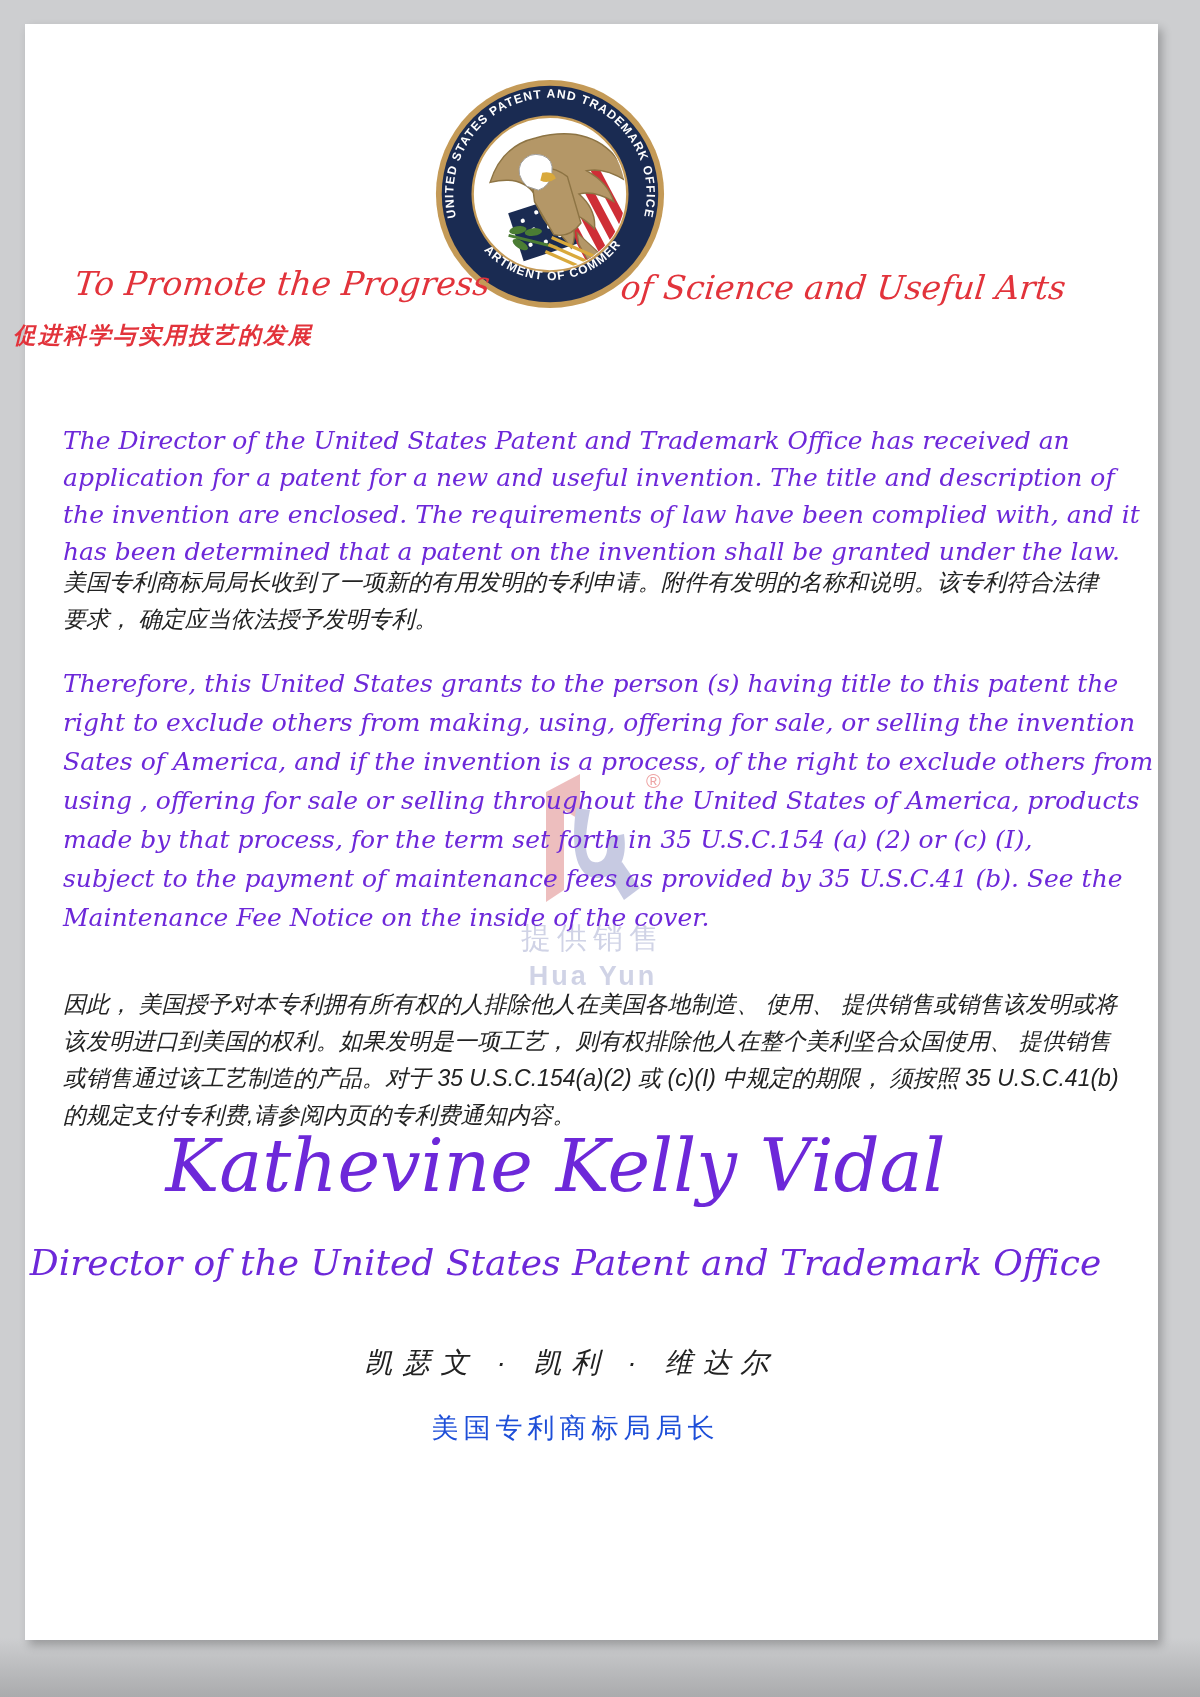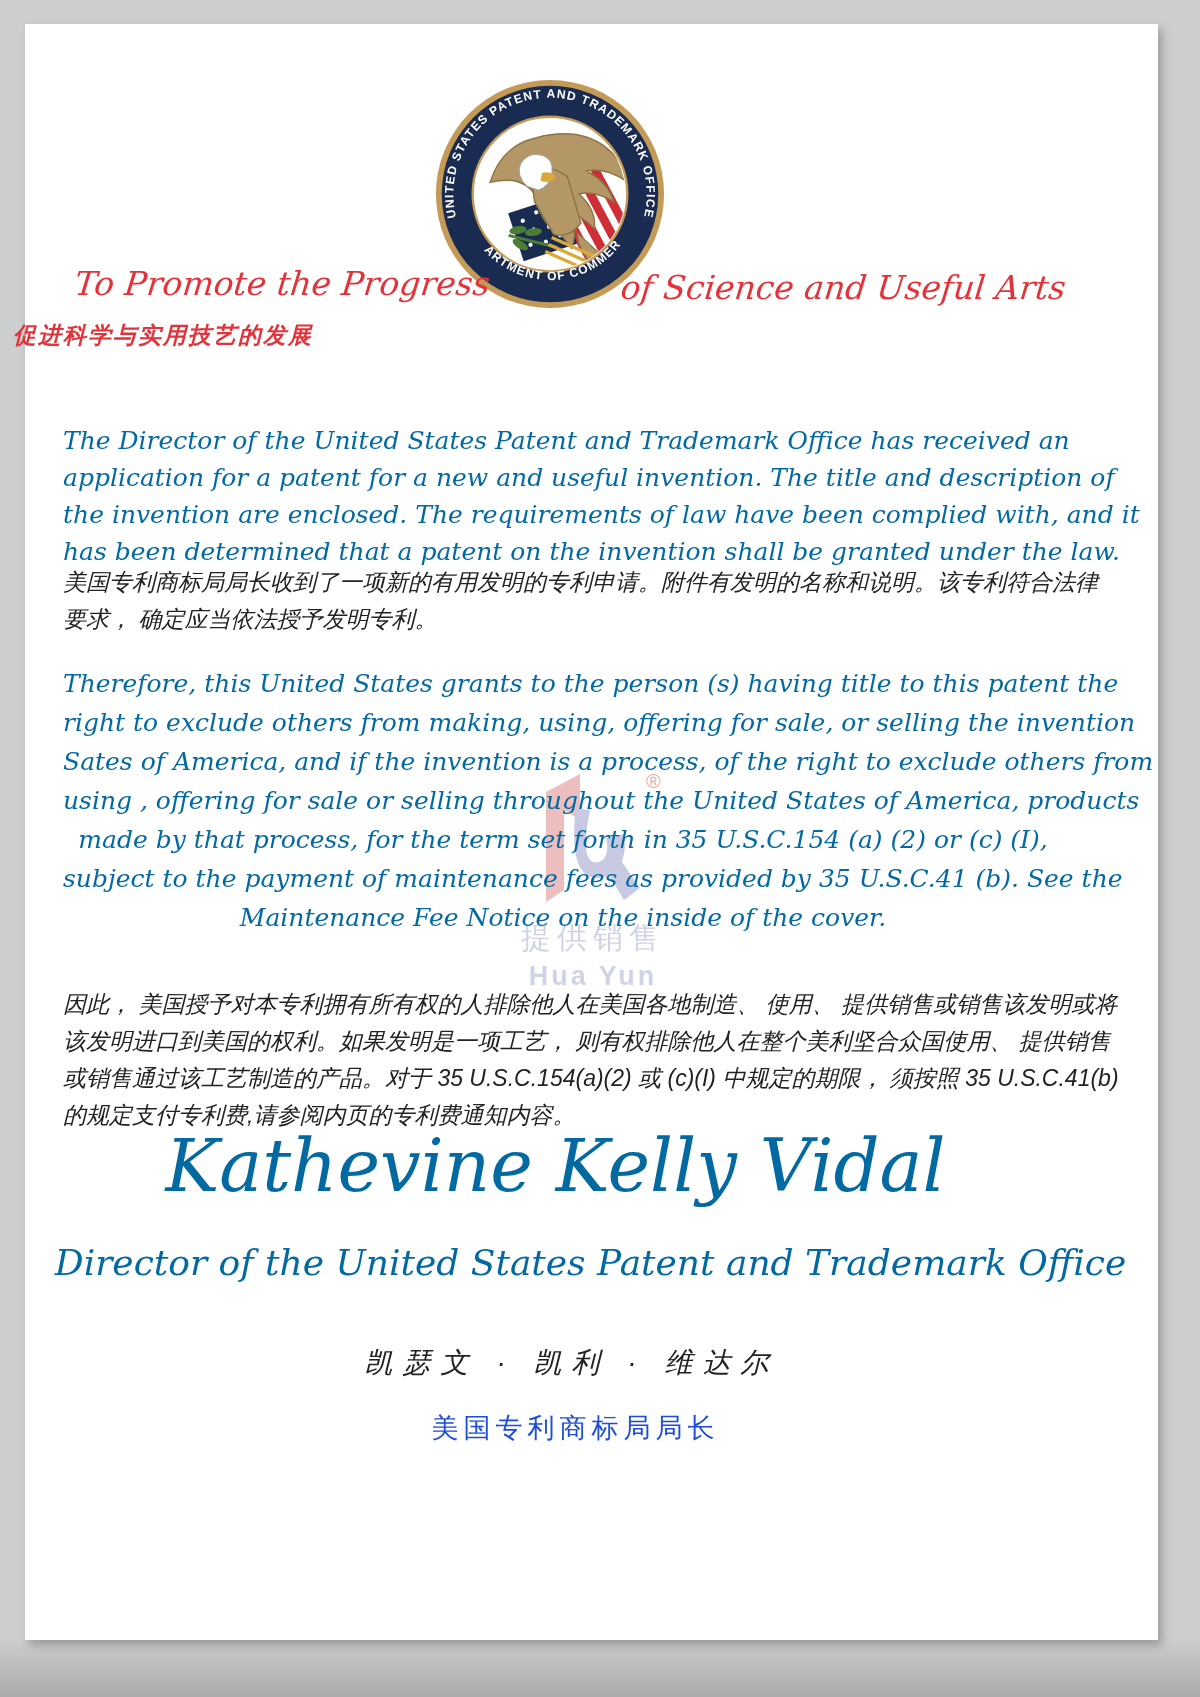--- a/index.html
+++ b/index.html
@@ -23,45 +23,45 @@
     font-size:33px;color:#e2333b;white-space:nowrap;
   }
   .motto-left{left:50px;top:240px;transform:skewX(-6deg);}
   .motto-right{right:92px;top:244px;transform:skewX(-6deg);}
   .motto-zh{
     left:0;top:296px;width:100%;
     font-style:italic;font-size:23px;font-weight:bold;color:#e2333b;
     letter-spacing:2px;transform:translateX(-12px);
   }
   
-  .script{font-family:"DejaVu Serif",serif;font-style:italic;color:#0369a1;}
+  .script{font-family:"DejaVu Serif",serif;font-style:italic;color:#6d28d9;}
   .en-par{left:38px;width:1000px;font-size:25px;}
   .en-par .ln{line-height:37px;white-space:nowrap;}
-  .p2 .ln{line-height:39px;text-align:center;}
+  .p2 .ln{line-height:39px;}
   .zh-par{left:38px;width:1060px;font-style:italic;color:#222;font-size:23px;}
   .zh-par .ln{line-height:37px;white-space:nowrap;}
   .grant-en{top:398px;}
   .grant-zh{top:540px;}
   .rights-en{top:640px;}
   .rights-zh{top:962px;}
   
   .watermark{
     left:468px;top:738px;width:200px;text-align:center;
     opacity:0.55;pointer-events:none;
   }
   .wm-zh{font-size:30px;letter-spacing:6px;color:#aab0d2;margin-top:2px;white-space:nowrap;}
   .wm-en{font-size:27px;font-weight:bold;letter-spacing:3px;color:#aab0d2;margin-top:2px;}
   
   .sig-name{
     left:0;top:1100px;width:100%;text-align:center;
     font-size:72px;transform:translateX(-36px);white-space:nowrap;
   }
   .sig-title{
     left:0;top:1218px;width:100%;text-align:center;
-    font-size:36px;transform:translateX(-26px);white-space:nowrap;margin-left:25px;
+    font-size:36px;transform:translateX(-26px);white-space:nowrap;
   }
   .sig-zh-name{
     left:0;top:1320px;width:100%;text-align:center;
     font-style:italic;font-size:28px;letter-spacing:10px;color:#222;
     transform:translateX(-20px);white-space:nowrap;
   }
   .sig-zh-title{
     left:0;top:1386px;width:100%;text-align:center;
     font-size:27px;letter-spacing:5px;color:#1d4ed8;
     transform:translateX(-16px);white-space:nowrap;

